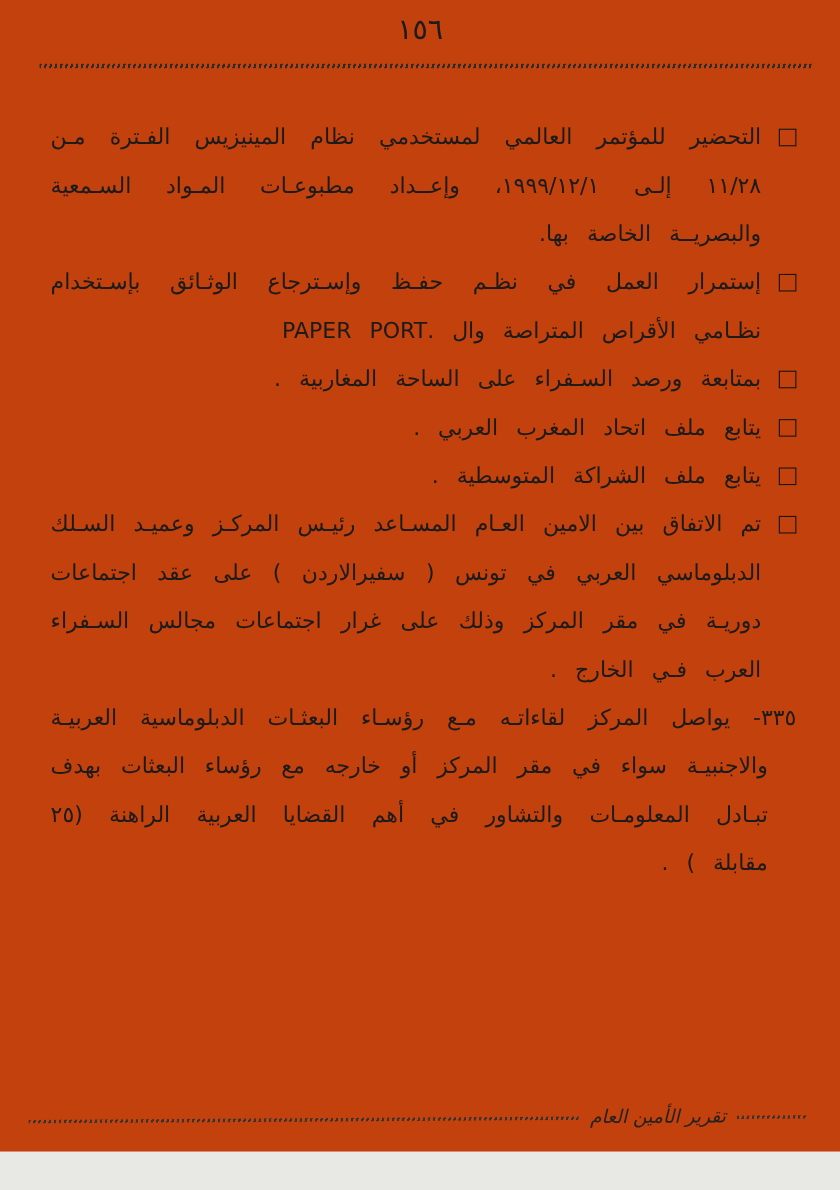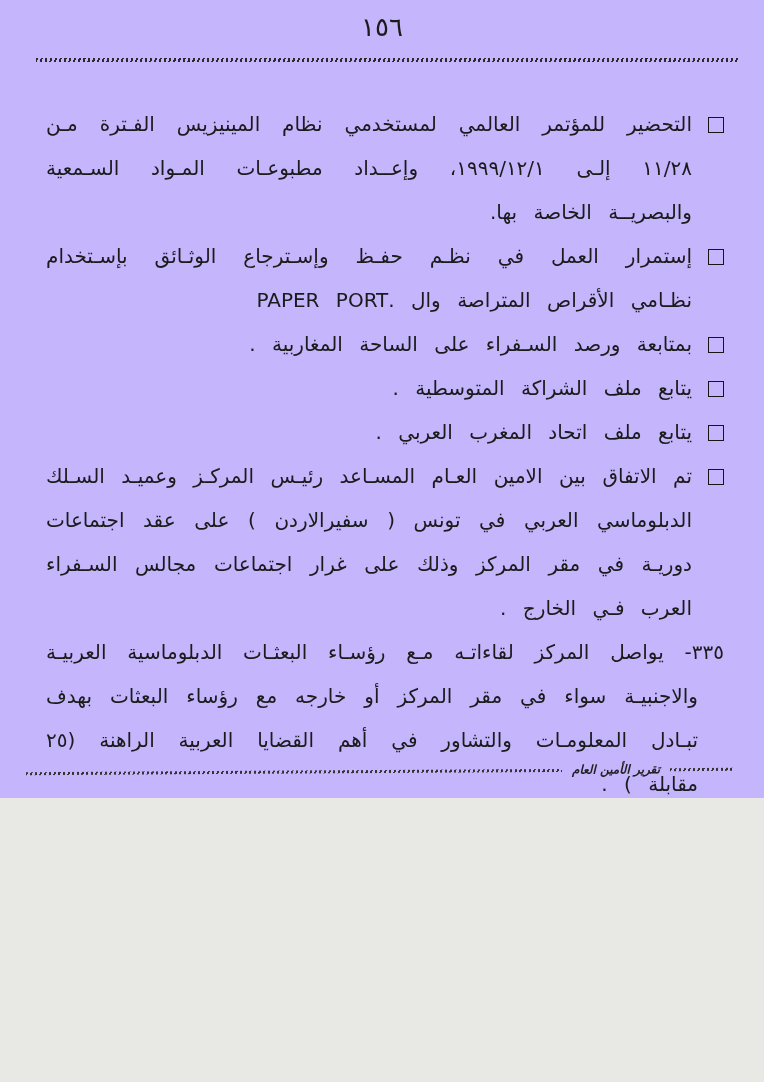--- a/index.html
+++ b/index.html
@@ -1,20 +1,20 @@
 <!DOCTYPE html>
 <html lang="ar"><head>
 <meta charset="utf-8">
 <style>
   html,body{margin:0;padding:0;background:#e8e8e4;}
   .page{
     position:relative;
-    width:764px;height:798px;
+    width:764px;height:1047px;
     margin:0 auto;
-    background:#c4b5fd;
+    background:#c2410c;
     color:#1b1b1b;
     font-family:"DejaVu Sans", sans-serif;
     direction:rtl;
     overflow:hidden;
     box-sizing:border-box;
   }
   .page-number{
     text-align:center;
     padding-top:12px;
     font-size:26px;
@@ -69,22 +69,22 @@
     position:absolute;
     bottom:20px;
     right:30px;left:26px;
     display:flex;
     align-items:center;
     gap:10px;
     transform:rotate(-0.35deg);
   }
   .stamp{
     white-space:nowrap;
-    font-size:12px;
-    font-weight:bold;
+    font-size:17px;
+    font-weight:normal;
     font-style:italic;
     color:#222;
     letter-spacing:1px;
   }
   .rule{
     height:3px;
     background-image:repeating-linear-gradient(105deg,#333 0 2px,transparent 2px 4.5px);
   }
   .rule.short{width:64px;flex:none;}
   .rule.long{flex:1;}
@@ -112,26 +112,26 @@
 
 
 
     <div class="bullet">
       <span class="sq"></span>
       <div class="btext">بمتابعة ورصد السـفراء على الساحة المغاربية .</div>
     </div>
 
     <div class="bullet">
       <span class="sq"></span>
-      <div class="btext">يتابع ملف الشراكة المتوسطية .</div>
+      <div class="btext">يتابع ملف اتحاد المغرب العربي .</div>
     </div>
 
     <div class="bullet">
       <span class="sq"></span>
-      <div class="btext">يتابع ملف اتحاد المغرب العربي .</div>
+      <div class="btext">يتابع ملف الشراكة المتوسطية .</div>
     </div>
 
     <div class="bullet">
       <span class="sq"></span>
       <div class="btext">تم الاتفاق بين الامين العـام المسـاعد رئيـس المركـز وعميـد السـلك الدبلوماسي العربي في تونس ( سفيرالاردن ) على عقد اجتماعات دوريـة في مقر المركز وذلك على غرار اجتماعات مجالس السـفراء العرب فـي الخارج .</div>
     </div>
 
 
     <p class="num-para">٣٣٥- يواصل المركز لقاءاتـه مـع رؤسـاء البعثـات الدبلوماسية العربيـة والاجنبيـة سواء في مقر المركز أو خارجه مع رؤساء البعثات بهدف تبـادل المعلومـات والتشاور في أهم القضايا العربية الراهنة (٢٥ مقابلة ) .</p>
 

